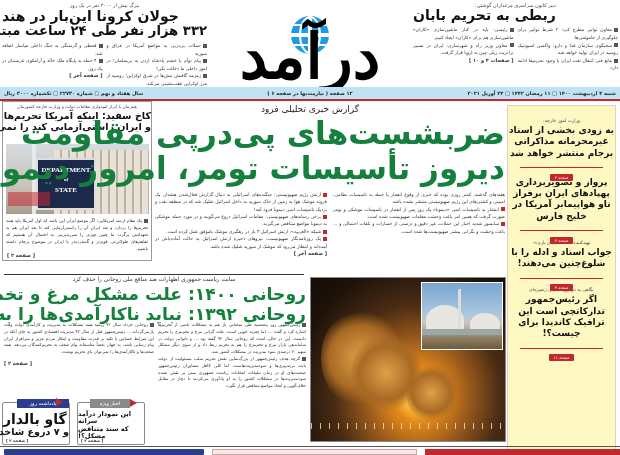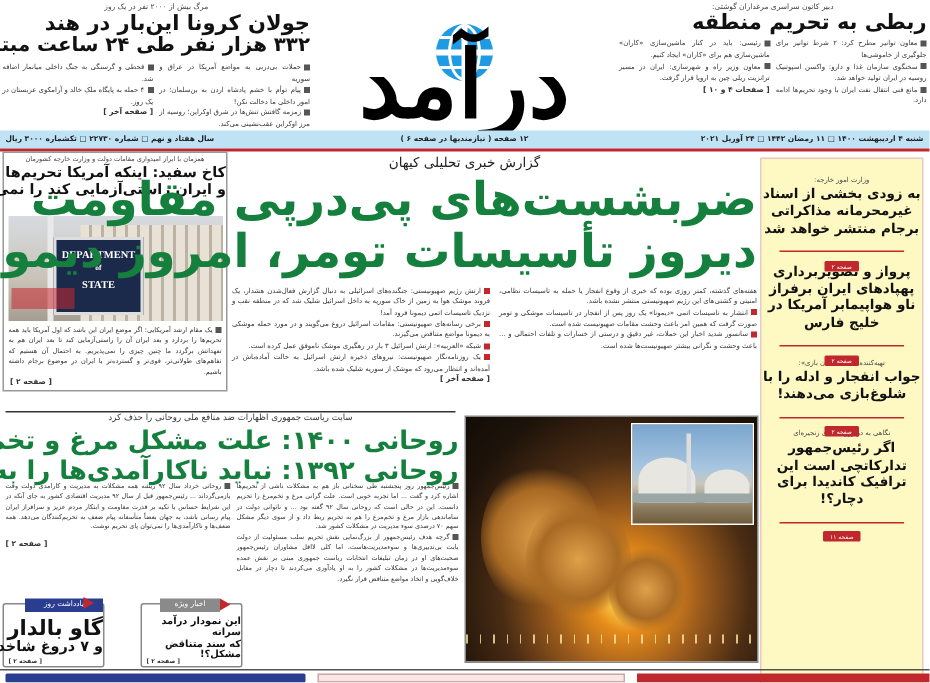--- a/index.html
+++ b/index.html
@@ -6,21 +6,21 @@
 html,body{width:620px;height:455px;overflow:hidden;background:#fff}
 body{font-family:"DejaVu Sans",sans-serif;color:#111;position:relative;direction:rtl}
 .abs{position:absolute}
 .kicker{font-size:5px;color:#444;text-align:center;line-height:1.2}
 .bul{font-size:4.6px;line-height:7.6px;color:#333;text-align:justify}
 .bul p{margin:0}
 .sq{display:inline-block;width:4px;height:4px;background:#555;margin-left:2px;vertical-align:middle}
 .sqr{display:inline-block;width:4px;height:4px;background:#c0282d;margin-left:2px;vertical-align:middle}
 .pageref{font-size:5px;color:#333;font-weight:bold}
 
-.top-hl{font-weight:bold;text-align:right;color:#111;line-height:1.1}
+.top-hl{font-weight:bold;text-align:left;color:#111;line-height:1.1}
 .masthead{left:200px;top:4px;width:220px;height:82px}
 .logo-text{position:absolute;left:0;right:0;top:22px;text-align:center;font-family:"DejaVu Serif",serif;font-size:62px;font-weight:bold;color:#000;line-height:1}
 .globe{position:absolute;left:91px;top:12px;width:38px;height:38px;border-radius:50%;background:#1e9be2;overflow:hidden}
 .globe:before{content:"";position:absolute;left:17px;top:0;width:4px;height:38px;background:#fff}
 .globe:after{content:"";position:absolute;top:17px;left:0;height:4px;width:38px;background:#fff}
 .globe .ring{position:absolute;left:8px;top:0;width:22px;height:38px;border:2px solid #fff;border-radius:50%}
 .globe .lat1{position:absolute;left:0;top:8px;width:38px;height:2px;background:#fff}
 .globe .lat2{position:absolute;left:0;top:28px;width:38px;height:2px;background:#fff}
 .infobar{left:0;top:87px;width:620px;height:12px;background:#bfe3f5;font-size:5px;line-height:12px;color:#222;font-weight:bold}
 .redline{left:0;top:99px;width:620px;height:2px;background:#c0282d}
@@ -73,21 +73,21 @@
   <div class="globe">
       <div class="ring"></div>
       <div class="lat1"></div>
       <div class="lat2"></div>
     </div>
   <div class="logo-text">درآمد</div>
 </div>
 
 <div class="abs" style="left:413px;top:2px;width:205px;height:84px">
   <div class="kicker">دبیر کانون سراسری مرغداران گوشتی:</div>
-  <div class="top-hl" style="font-size:14px">ربطی به تحریم منطقه</div>
+  <div class="top-hl" style="font-size:14px">ربطی به تحریم بابان</div>
   <div style="display:flex;gap:4px;margin-top:3px">
     <div class="bul" style="flex:1">
       <p><span class="sq"></span><span>معاون توانیر مطرح کرد: ۲ شرط توانیر برای جلوگیری از خاموشی‌ها</span></p>
       <p><span class="sq"></span><span>سخنگوی سازمان غذا و دارو: واکسن اسپوتنیک روسیه در ایران تولید خواهد شد.</span></p>
       <p><span class="sq"></span><span>مانع فنی انتقال نفت ایران با وجود تحریم‌ها ادامه دارد.</span></p>
     </div>
     <div class="bul" style="flex:1">
       <p><span class="sq"></span><span>رئیسی: باید در کنار ماشین‌سازی «کاران» ماشین‌سازی هم برای «کاران» ایجاد کنیم.</span></p>
       <p><span class="sq"></span><span>معاون وزیر راه و شهرسازی: ایران در مسیر ترانزیت ریلی چین به اروپا قرار گرفت.</span></p>
       <p class="pageref">[ صفحات ۴ و ۱۰ ]</p>
@@ -116,21 +116,21 @@
     </div>
     <div class="watermark"></div>
   </div>
   <div class="bul" style="position:absolute;left:3px;right:3px;top:115px;font-size:4.4px;line-height:7px">
     <span class="sq"></span><span>یک مقام ارشد آمریکایی: اگر موضع ایران این باشد که اول آمریکا باید همه تحریم‌ها را بردارد و بعد ایران آن را راستی‌آزمایی کند تا بعد ایران هم به تعهداتش برگردد ما چنین چیزی را نمی‌پذیریم. به احتمال آن هستیم که تفاهم‌های طولانی‌تر، قوی‌تر و گسترده‌تر با ایران در موضوع برجام داشته باشیم.</span>
   </div>
   <div class="pageref abs" style="left:4px;bottom:2px">[ صفحه ۲ ]</div>
 </div>
 
 <div class="abs" style="left:155px;top:102px;width:350px;height:172px">
-  <div class="kicker" style="font-size:9px;color:#222;margin-top:2px;margin-right:40px">گزارش خبری تحلیلی کیهان</div>
+  <div class="kicker" style="font-size:9px;color:#222;margin-top:2px;margin-right:40px">گزارش خبری تحلیلی فرود</div>
   <div class="main-hl" style="font-size:31px;margin-top:3px;white-space:nowrap">ضربشست‌های پی‌درپی مقاومت</div>
   <div class="main-hl" style="font-size:31px;margin-top:4px;white-space:nowrap">دیروز تأسیسات تومر، امروز دیمونا</div>
   <div style="display:flex;gap:6px;margin-top:7px">
     <div class="bul" style="flex:1;font-size:4.6px;line-height:7.4px">
       <p>هفته‌های گذشته، کمتر روزی بوده که خبری از وقوع انفجار یا حمله به تاسیسات نظامی، امنیتی و کشتی‌های این رژیم صهیونیستی منتشر نشده باشد.</p>
       <p><span class="sqr"></span><span>انتشار به تاسیسات اتمی «دیمونا» یک روز پس از انفجار در تاسیسات موشکی و تومر صورت گرفت که همین امر باعث وحشت مقامات صهیونیست شده است.</span></p>
       <p><span class="sqr"></span><span>سانسور شدید اخبار این حملات، غیر دقیق و درستی از خسارات و تلفات احتمالی و ... باعث وحشت و نگرانی بیشتر صهیونیست‌ها شده است.</span></p>
     </div>
     <div class="bul" style="flex:1;font-size:4.6px;line-height:7.4px">
       <p><span class="sqr"></span><span>ارتش رژیم صهیونیستی: جنگنده‌های اسرائیلی به دنبال گزارش فعال‌شدن هشدار، یک فروند موشک هوا به زمین از خاک سوریه به داخل اسرائیل شلیک شد که در منطقه نقب و نزدیک تاسیسات اتمی دیمونا فرود آمد!</span></p>
@@ -147,26 +147,26 @@
     <div class="sb-kicker">وزارت امور خارجه:</div>
     <div class="sb-title">به زودی بخشی از اسناد غیرمحرمانه مذاکراتی برجام منتشر خواهد شد</div>
     <div class="sb-ref"><span>صفحه ۲</span></div>
   </div>
   <div class="sb-item">
     <div class="sb-title">پرواز و تصویربرداری پهپادهای ایران برفراز ناو هواپیمابر آمریکا در خلیج فارس</div>
     <div class="sb-ref"><span>صفحه ۲</span></div>
   </div>
   <div class="sb-item">
     <div class="sb-kicker">تهیه‌کننده مستند «بابان بازی»:</div>
-    <div class="sb-title">جواب انفجار و ادله را با شلوغ‌بازی می‌دهند!</div>
+    <div class="sb-title">جواب اسناد و ادله را با شلوغ‌چنین می‌دهند!</div>
     <div class="sb-ref"><span>صفحه ۲</span></div>
   </div>
   <div class="sb-item">
     <div class="sb-kicker">نگاهی به دربروزنامه‌های زنجیره‌ای</div>
-    <div class="sb-title">اگر رئیس‌جمهور تدارکاتچی است این ترافیک کاندیدا برای دچار؟!</div>
+    <div class="sb-title">اگر رئیس‌جمهور تدارکاتچی است این ترافیک کاندیدا برای چیست؟!</div>
     <div class="sb-ref"><span>صفحه ۱۱</span></div>
   </div>
 </div>
 
 <div class="abs hr" style="left:4px;top:274px;width:300px"></div>
 <div class="abs" style="left:2px;top:276px;width:304px;height:90px">
   <div class="kicker" style="font-size:5.8px;color:#333">سایت ریاست جمهوری اظهارات ضد منافع ملی روحانی را حذف کرد</div>
   <div class="main-hl" style="font-size:17.2px;margin-top:3px;white-space:nowrap;letter-spacing:-0.6px">روحانی ۱۴۰۰: علت مشکل مرغ و تخم‌مرغ هم تحریم است</div>
   <div class="main-hl" style="font-size:17.2px;margin-top:3px;white-space:nowrap;letter-spacing:-0.6px">روحانی ۱۳۹۲: نباید ناکارآمدی‌ها را به پای تحریم نوشت</div>
 </div>
@@ -178,21 +178,21 @@
   <p><span class="sq"></span><span>روحانی خرداد سال ۹۲ ریشه همه مشکلات به مدیریت و کارآمدی دولت وقت بازمی‌گرداند ... رئیس‌جمهور قبل از سال ۹۲ مدیریت اقتصادی کشور به جای آنکه در این شرایط حساس با تکیه بر قدرت مقاومت و ابتکار مردم عزیز و سرافراز ایران پیام رسانی باشد، به جهان بعضاً متأسفانه پیام ضعف به تحریم‌کنندگان می‌دهد. همه ضعف‌ها و ناکارآمدی‌ها را نمی‌توان پای تحریم نوشت.</span></p>
 </div>
 <div class="abs pageref" style="left:4px;top:360px">[ صفحه ۲ ]</div>
 
 <div class="abs box" style="left:2px;top:402px;width:68px;height:43px">
   <div class="tag" style="left:14px;width:52px;background:#2a3d8f">یادداشت روز</div>
   <div class="top-hl" style="font-size:14px;margin-top:9px">گاو بالدار</div>
   <div class="top-hl" style="font-size:9.6px;white-space:nowrap">و ۷ دروغ شاخدار</div>
   <div class="pageref abs" style="left:3px;bottom:1px;font-size:4px">[ صفحه ۲ ]</div>
 </div>
-<div class="abs box" style="left:94px;top:402px;width:68px;height:43px">
+<div class="abs box" style="left:77px;top:402px;width:68px;height:43px">
   <div class="tag" style="left:12px;width:40px;background:#8a8a8a">اخبار ویژه</div>
   <div class="abs" style="left:52px;top:-4px;width:0;height:0;border-top:4.5px solid transparent;border-bottom:4.5px solid transparent;border-left:7px solid #c0282d"></div>
   <div class="top-hl" style="font-size:6.6px;margin-top:8px">این نمودار درآمد سرانه</div>
   <div class="top-hl" style="font-size:6.6px">که سند متناقض</div>
   <div class="top-hl" style="font-size:6.6px">مشکل؟!</div>
   <div class="pageref abs" style="left:3px;bottom:1px;font-size:4px">[ صفحه ۲ ]</div>
 </div>
 <div class="abs" style="left:56px;top:398px;width:0;height:0;border-top:4.5px solid transparent;border-bottom:4.5px solid transparent;border-left:7px solid #c0282d"></div>
 
 <div class="abs explosion">

